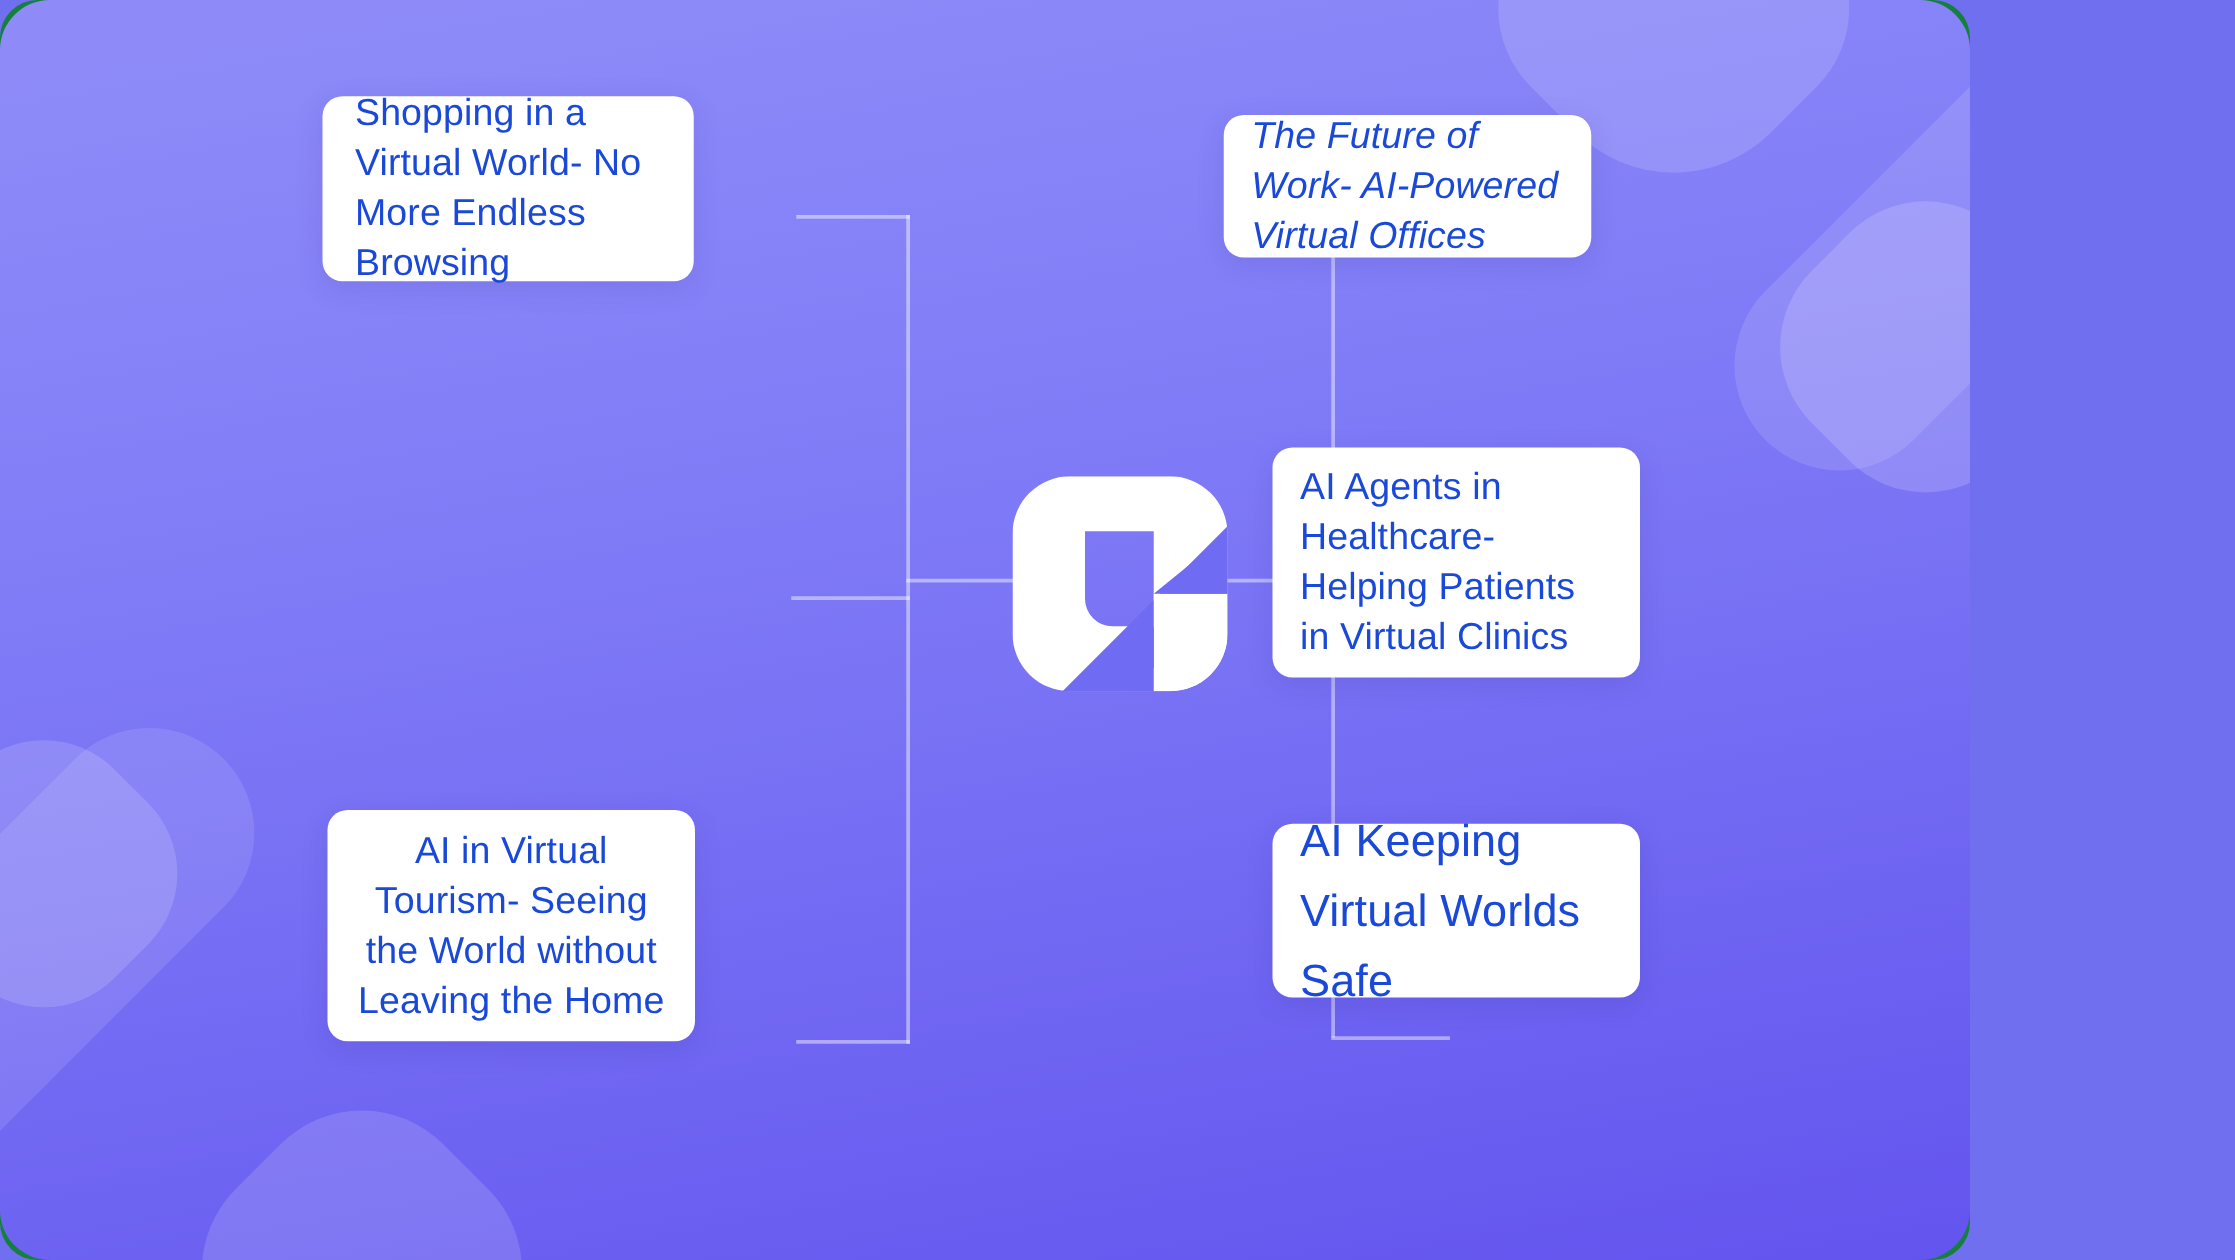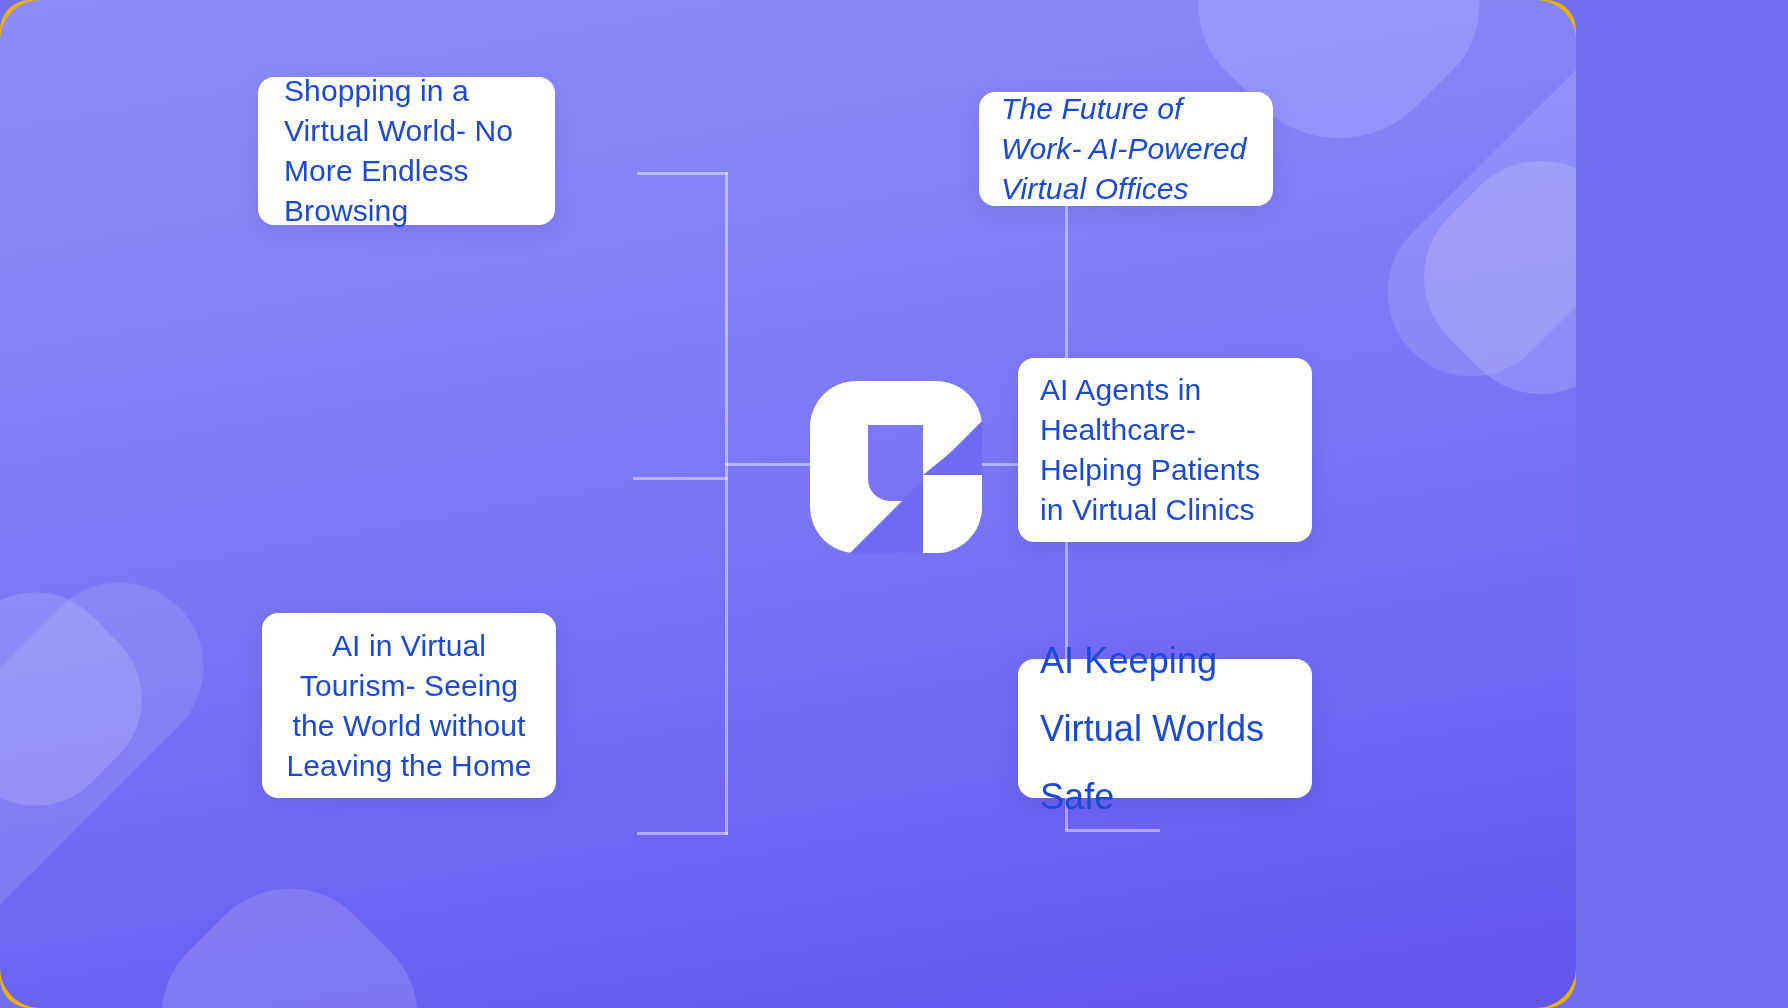--- a/index.html
+++ b/index.html
@@ -5,21 +5,21 @@
   html, body {
     margin: 0;
     padding: 0;
     background: #6f6ff0;
   }
   #canvas {
     position: relative;
     width: 1576px;
     height: 1008px;
     overflow: hidden;
-    background: #eab308;
+    background: #15803d;
     font-family: "Liberation Sans", sans-serif;
     border-radius: 30px;
   }
   
   .bg {
     position: absolute;
     inset: 0;
     border-radius: 40px;
     overflow: hidden;
     background: linear-gradient(170deg, #8f8cf9 0%, #8582f8 26%, #7a74f5 52%, #6e64f2 76%, #6354ee 100%);
@@ -91,21 +91,21 @@
   }
   .card .label {
     color: #1a49d8;
     font-size: 30px;
     line-height: 40px;
     font-weight: 400;
     letter-spacing: 0.1px;
     width: 100%;
   }
   .card.center-text .label { text-align: center; }
-  .card.big .label { font-size: 36px; line-height: 68px; }
+  .card.big .label { font-size: 36px; line-height: 56px; }
 
   
   #logo-mark {
     position: absolute;
     left: 810px;
     top: 381px;
     width: 172px;
     height: 172px;
   }
 </style>
@@ -142,21 +142,21 @@
     <path fill="#ffffff" d="M113 94 H172 V126 A46 46 0 0 1 126 172 H113 Z"></path>
     <path fill="#6f6bf2" d="M113 94 L172 94 L172 46 Z"></path>
     <path fill="#6f6bf2" d="M113 120 L113 172 L92 172 Z"></path>
   </svg>
 
   <div class="card" style="left:258px; top:77px; width:297px; height:148px; padding:0 26px;">
     <div class="label">Shopping in a Virtual World- No More Endless Browsing</div>
   </div>
 
 
-  <div class="card center-text" style="left:262px; top:613px; width:294px; height:185px; padding:0 24px;justify-content:center;">
+  <div class="card center-text" style="left:262px; top:648px; width:294px; height:185px; padding:0 24px;justify-content:center;">
     <div class="label">AI in Virtual Tourism- Seeing the World without Leaving the Home</div>
   </div>
 
   <div class="card" style="left:979px; top:92px; width:294px; height:114px; padding:0 22px;font-style:italic;">
     <div class="label">The Future of Work- AI-Powered Virtual Offices</div>
   </div>
 
   <div class="card" style="left:1018px; top:314px; width:294px; height:184px; padding:0 22px;margin-top:44px;">
     <div class="label">AI Agents in Healthcare- Helping Patients in Virtual Clinics</div>
   </div>

